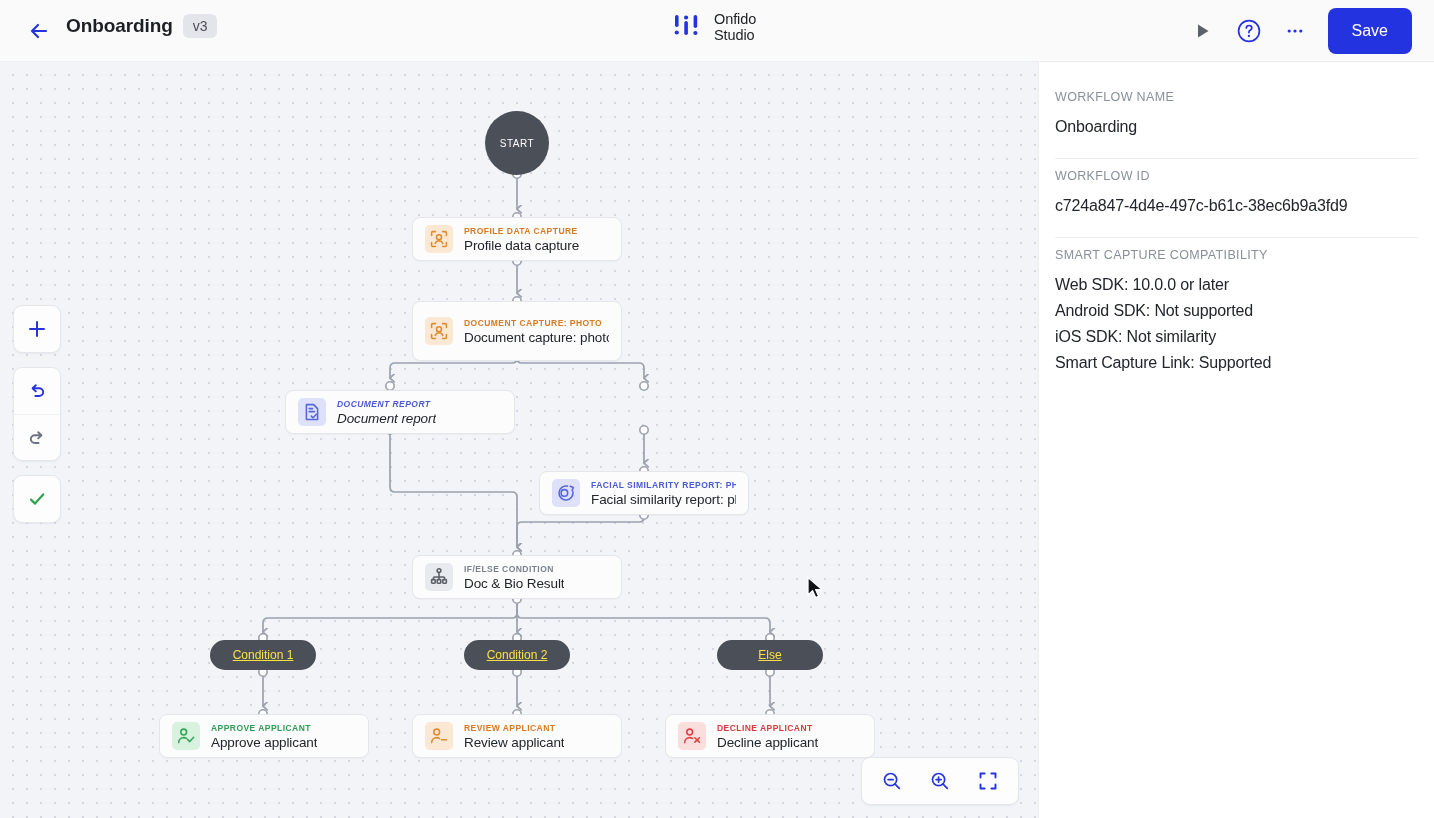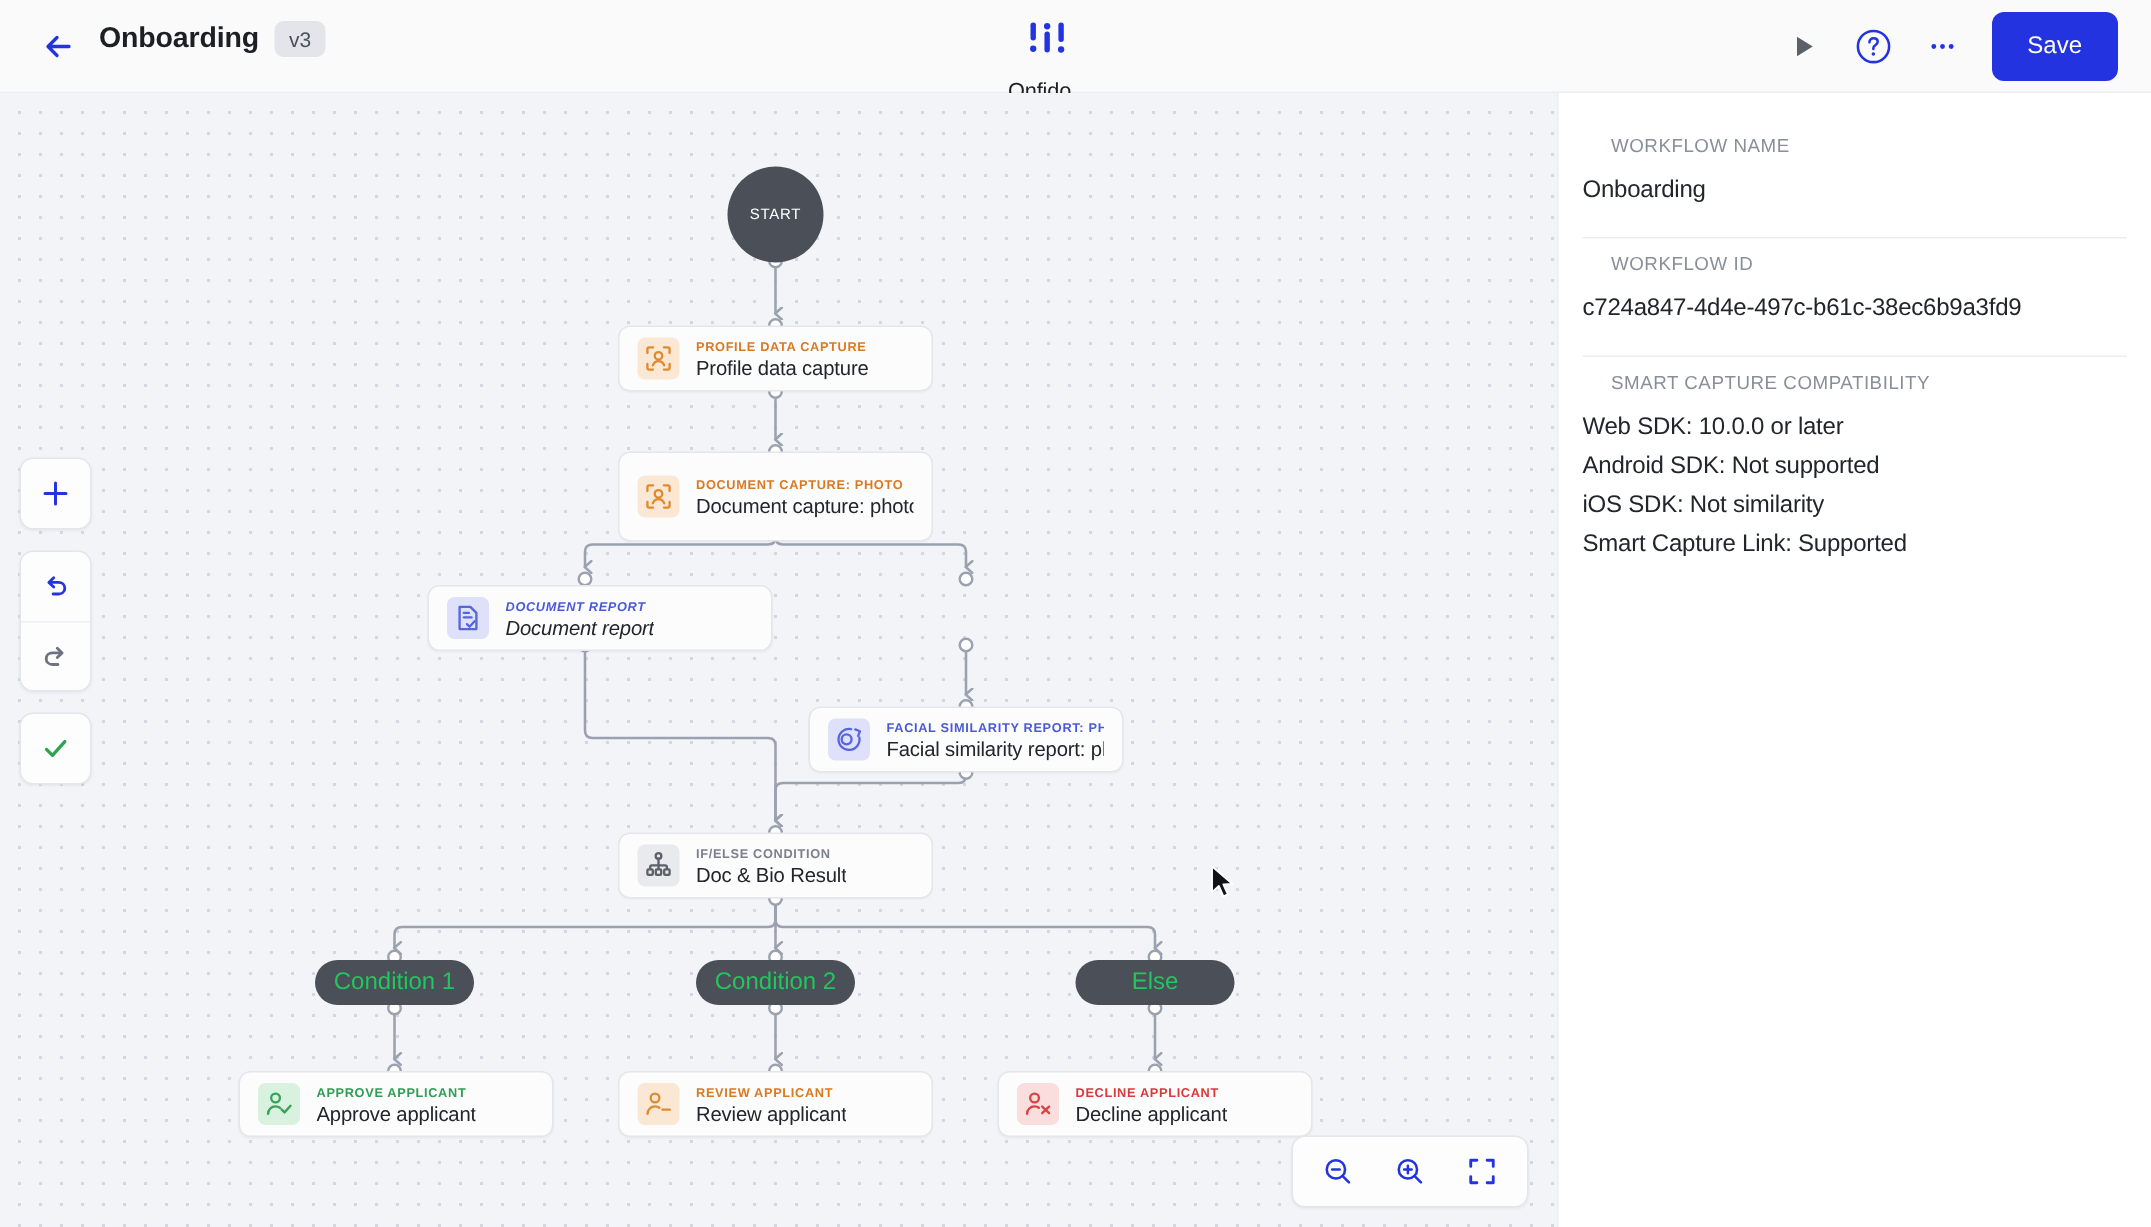--- a/index.html
+++ b/index.html
@@ -31,21 +31,21 @@
   #doc-title {
     font-size: 19px; font-weight: bold; color: #1c1f23; letter-spacing: -0.1px;
   }
   #version-badge {
     background: #e3e5ea; color: #4a5058;
     border-radius: 6px; padding: 5px 10px;
     font-size: 14px; line-height: 1;
   }
   #brand {
     position: absolute; left: 672px; top: 12px;
-    display: flex; align-items: flex-end; gap: 12px; flex-direction: column;
+    display: flex; align-items: flex-start; gap: 12px;
   }
   #brand-text {
     font-size: 14.5px; line-height: 15.5px; color: #1c1f23; letter-spacing: -0.1px;
   }
   #brand-text div { white-space: nowrap; }
   #header-actions {
     position: absolute; right: 22px; top: 8px;
     display: flex; align-items: center; gap: 0;
   }
   .hdr-icon-btn {
@@ -102,24 +102,24 @@
   #start-node {
     position: absolute; left: 485px; top: 49px;
     width: 64px; height: 64px; border-radius: 50%;
     background: #4b4f57; color: #fff;
     display: flex; align-items: center; justify-content: center;
     font-size: 10px; letter-spacing: .5px; cursor: pointer;
   }
 
   .cond-pill {
     position: absolute; height: 30px; width: 106px;
-    background: #4b4f57; color: #22c55e;
+    background: #4b4f57; color: #fde047;
     border-radius: 15px;
     display: flex; align-items: center; justify-content: center;
-    font-size: 16px; cursor: pointer;
+    font-size: 12px; cursor: pointer; text-decoration: underline;
   }
 
   
   #left-tools { position: absolute; left: 13px; top: 243px; }
   .tool-group {
     background: #fdfdfe; border: 1px solid #e4e6ec;
     border-radius: 9px; margin-bottom: 14px;
     overflow: hidden;
     box-shadow: 0 1px 2px rgba(20,25,40,.05);
   }
@@ -150,21 +150,21 @@
   
   #right-panel {
     position: absolute; top: 62px; left: 1038px;
     width: 396px; height: 756px;
     background: #ffffff;
     border-left: 1px solid #eceef2;
     padding: 18px 16px 0 16px;
   }
   .panel-label {
     font-size: 12.5px; letter-spacing: .35px; color: #898f99;
-    text-transform: uppercase; margin-top: 10px; margin-left: 19px;
+    text-transform: uppercase; margin-top: 10px;
   }
   .panel-value {
     font-size: 16px; color: #22252b; margin-top: 14px; letter-spacing: -.15px;
   }
   .panel-divider { height: 1px; background: #ebedf1; margin: 22px 0 0 0; }
   .compat-line { font-size: 16px; color: #22252b; margin-top: 8px; letter-spacing: -.15px; }
   .compat-line.first { margin-top: 14px; }
 </style>
 </head>
 <body>

